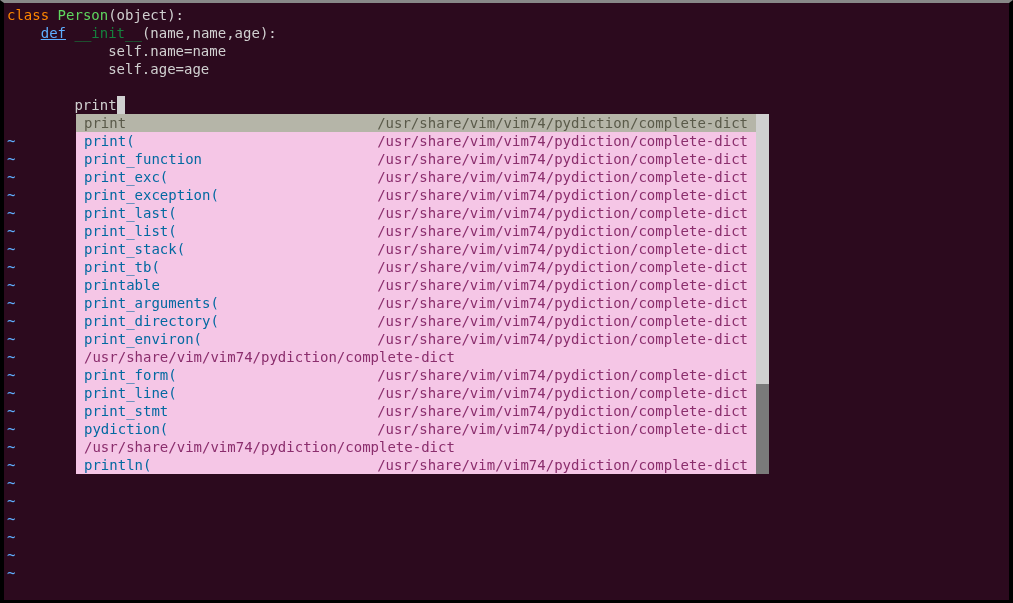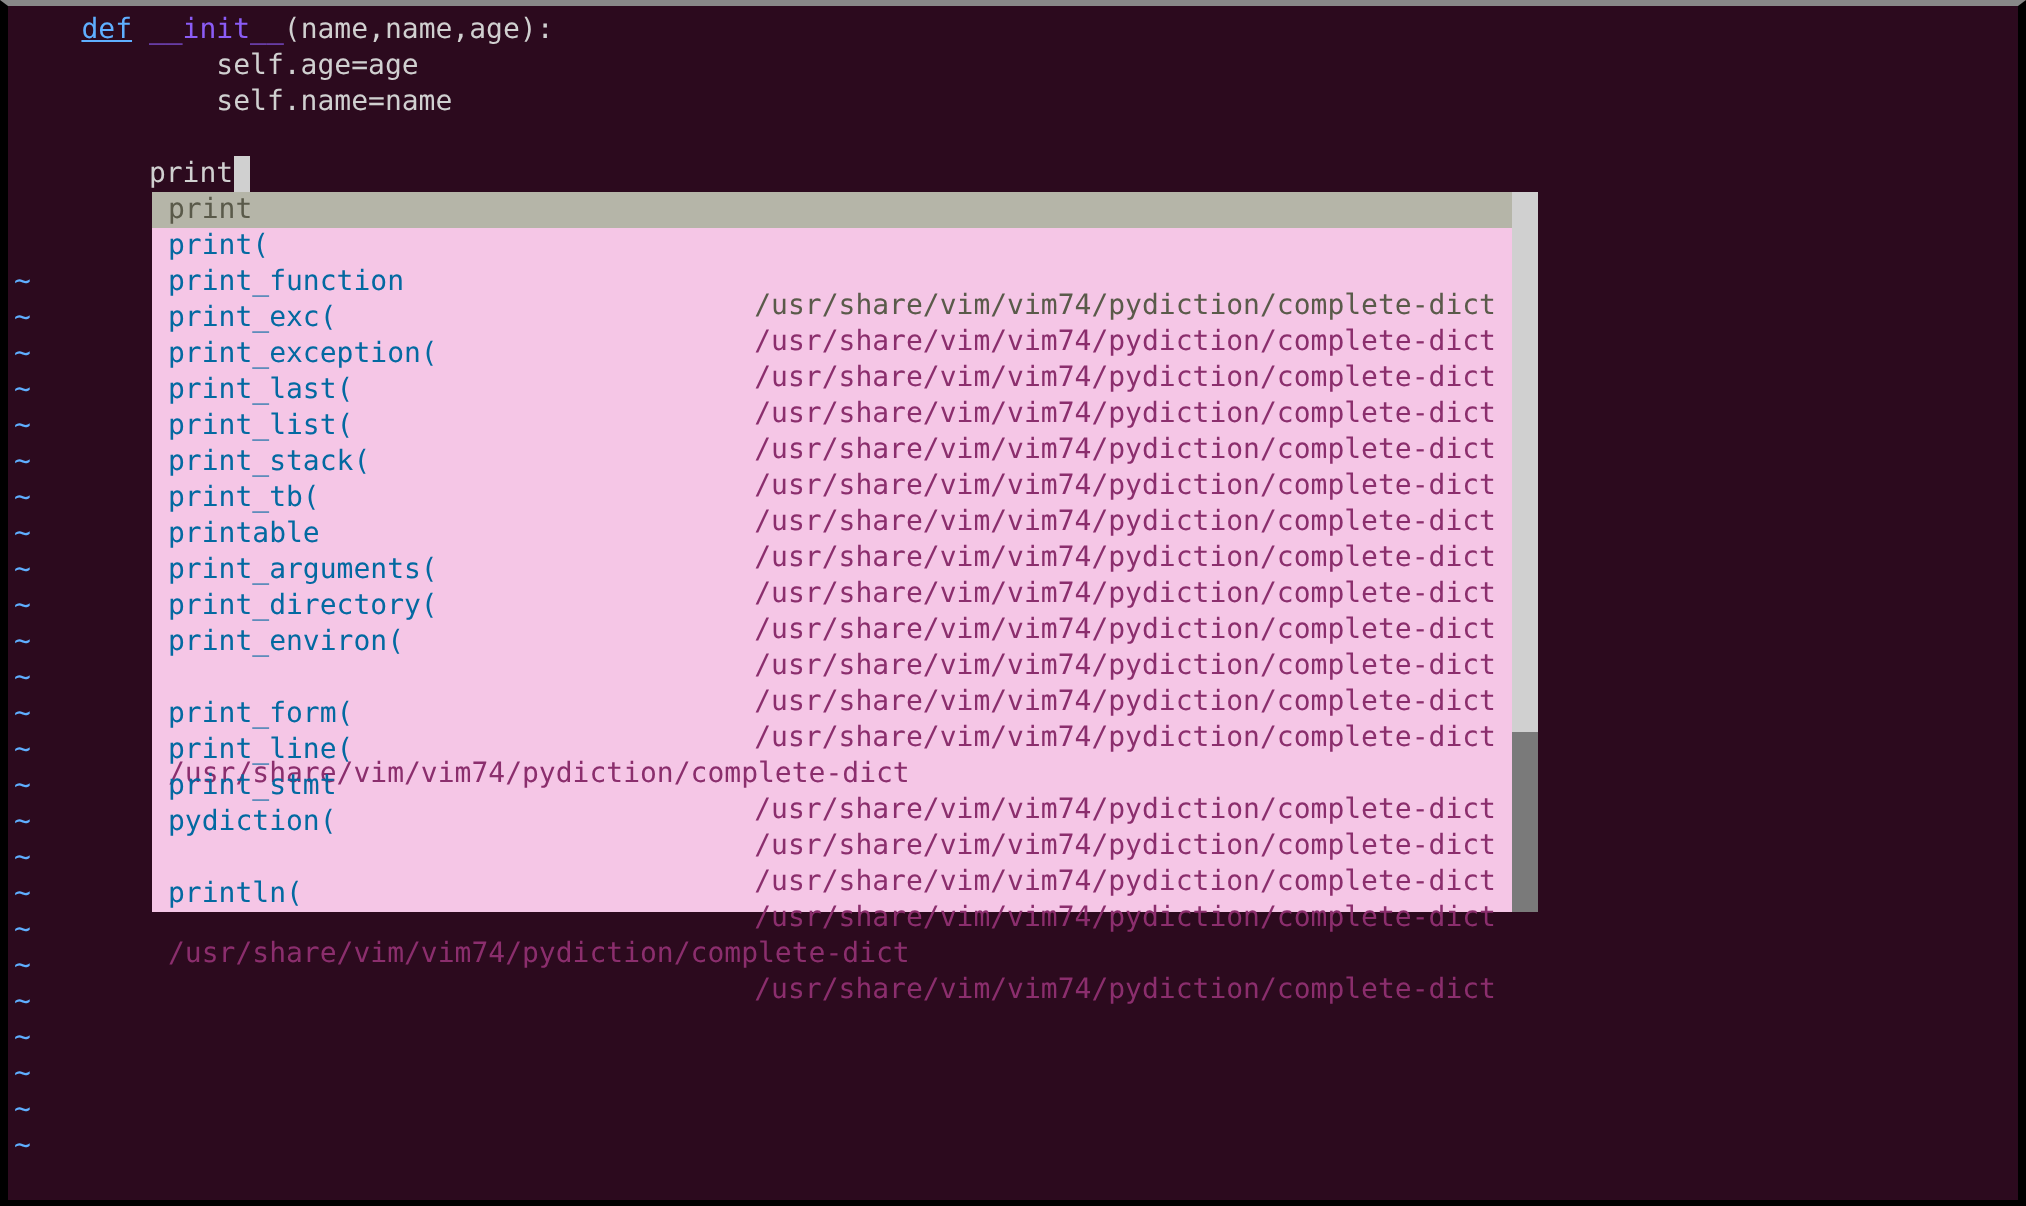--- a/index.html
+++ b/index.html
@@ -25,21 +25,21 @@
       position: relative;
       padding: 3px 0 0 3px;
     }
     .code-line {
       white-space: pre;
       color: #d0d0d0;
     }
     .kw-class { color: #ff8700; }
     .kw-def { color: #5fafff; text-decoration: underline; }
     .classname { color: #5fd75f; }
-    .funcname { color: #8b5cf6; }
+    .funcname { color: #15803d; }
     .punct { color: #d0d0d0; }
     .ident { color: #d0d0d0; }
     .cursor {
       background: #d0d0d0;
       color: #2c0a1e;
       display: inline-block;
       width: 8px;
       height: 18px;
       vertical-align: bottom;
     }
@@ -68,21 +68,21 @@
     }
     .popup-row.selected {
       background: #b5b5a8;
       color: #5a5a4a;
     }
     .popup-row.selected .pm-name,
     .popup-row.selected .pm-path {
       color: #5a5a4a;
     }
     .pm-name { color: #0369a1; }
-    .pm-path { color: #8b2e6d; margin-top: 48px; }
+    .pm-path { color: #8b2e6d; }
     .scrollbar {
       width: 13px;
       display: flex;
       flex-direction: column;
     }
     .scroll-thumb {
       background: #d0d0d0;
       flex: 0 0 270px;
     }
     .scroll-track {
@@ -93,26 +93,27 @@
       position: absolute;
       left: 3px;
       top: 129px;
     }
   </style>
 </head>
 <body>
 
 <div class="editor">
 
+  <div class="code-line"><span class="kw-class">class</span><span> </span><span class="classname">Person</span><span class="punct">(object):</span></div>
 
   <div class="code-line"><span>    </span><span class="kw-def">def</span><span> </span><span class="funcname">__init__</span><span class="punct">(name,name,age):</span></div>
 
+  <div class="code-line"><span>            </span><span class="ident">self.name=name</span></div>
+
   <div class="code-line"><span>            </span><span class="ident">self.age=age</span></div>
-
-  <div class="code-line"><span>            </span><span class="ident">self.name=name</span></div>
 
   <div class="code-line"><span></span>&nbsp;</div>
 
 
   <div class="code-line"><span>        </span><span class="ident">print</span><span class="cursor"></span></div>
 
   <div class="tilde-wrapper" id="tilde-behind">
       <div class="tilde-line">~</div>
       <div class="tilde-line">~</div>
       <div class="tilde-line">~</div>

